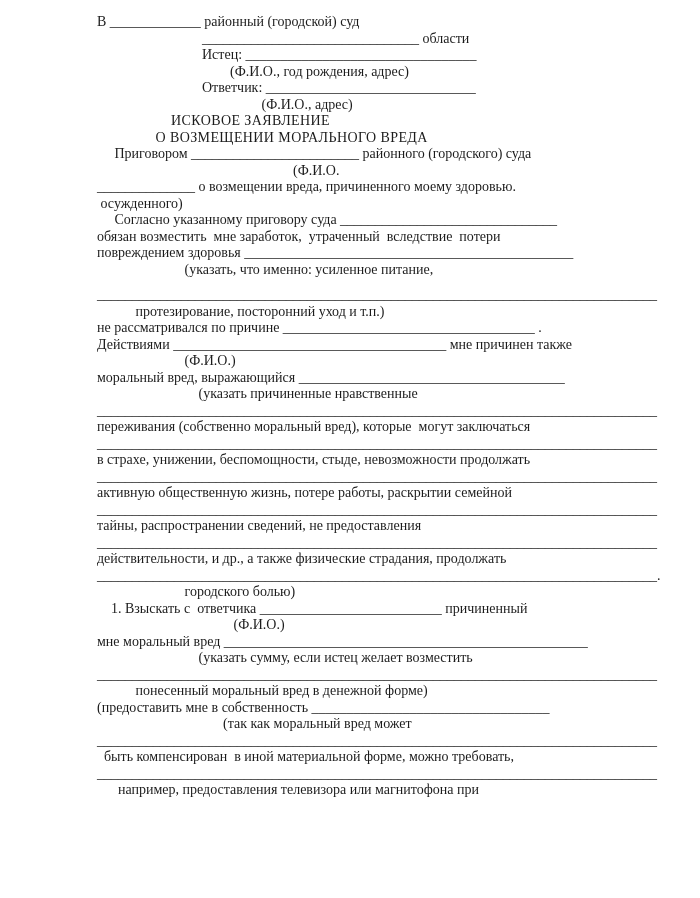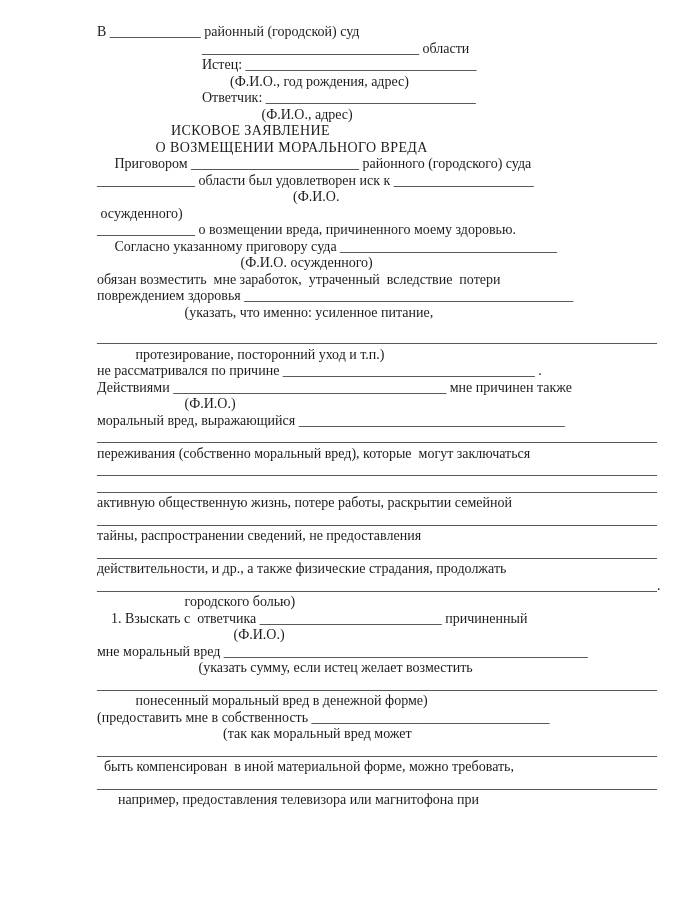--- a/index.html
+++ b/index.html
@@ -6,21 +6,21 @@
     margin: 0;
     padding: 0;
     background: #ffffff;
   }
   .page {
     position: relative;
     box-sizing: border-box;
     width: 700px;
     height: 898px;
     background: #ffffff;
-    padding: 24px 36px 0 97px;
+    padding: 14px 36px 0 97px;
     overflow: hidden;
   }
   .doc-body {
     width: 100%;
   }
   .line {
     font-family: "Liberation Serif", "DejaVu Serif", serif;
     font-size: 14px;
     line-height: 16.5px;
     color: #1c1c1c;
@@ -40,38 +40,38 @@
   <div class="doc-body" id="doc-lines">
       <div class="line">В _____________ районный (городской) суд</div>
       <div class="line">                              _______________________________ области</div>
       <div class="line">                              Истец: _________________________________</div>
       <div class="line">                                      (Ф.И.О., год рождения, адрес)</div>
       <div class="line">                              Ответчик: ______________________________</div>
       <div class="line">                                               (Ф.И.О., адрес)</div>
       <div class="line title">                   ИСКОВОЕ ЗАЯВЛЕНИЕ</div>
       <div class="line title">               О ВОЗМЕЩЕНИИ МОРАЛЬНОГО ВРЕДА</div>
       <div class="line">     Приговором ________________________ районного (городского) суда</div>
-      <div class="line">______________ области был удовлетворен иск к ____________________</div>
       <div class="line">                                                        (Ф.И.О.</div>
+      <div class="line">______________ о возмещении вреда, причиненного моему здоровью.</div>
       <div class="line"> осужденного)</div>
-      <div class="line">______________ о возмещении вреда, причиненного моему здоровью.</div>
       <div class="line">     Согласно указанному приговору суда _______________________________</div>
-      <div class="line">                                         (Ф.И.О. осужденного)</div>
       <div class="line">обязан возместить  мне заработок,  утраченный  вследствие  потери</div>
       <div class="line">повреждением здоровья _______________________________________________</div>
       <div class="line">                         (указать, что именно: усиленное питание,</div>
       <div class="line gap-top">________________________________________________________________________________</div>
       <div class="line">           протезирование, посторонний уход и т.п.)</div>
       <div class="line">не рассматривался по причине ____________________________________ .</div>
       <div class="line">Действиями _______________________________________ мне причинен также</div>
       <div class="line">                         (Ф.И.О.)</div>
       <div class="line">моральный вред, выражающийся ______________________________________</div>
+      <div class="line">                             (указать причиненные нравственные</div>
       <div class="line">________________________________________________________________________________</div>
       <div class="line">переживания (собственно моральный вред), которые  могут заключаться</div>
       <div class="line">________________________________________________________________________________</div>
+      <div class="line">в страхе, унижении, беспомощности, стыде, невозможности продолжать</div>
       <div class="line">________________________________________________________________________________</div>
       <div class="line">активную общественную жизнь, потере работы, раскрытии семейной</div>
       <div class="line">________________________________________________________________________________</div>
       <div class="line">тайны, распространении сведений, не предоставления</div>
       <div class="line">________________________________________________________________________________</div>
       <div class="line">действительности, и др., а также физические страдания, продолжать</div>
       <div class="line">________________________________________________________________________________.</div>
       <div class="line">                         городского болью)</div>
       <div class="line">    1. Взыскать с  ответчика __________________________ причиненный</div>
       <div class="line">                                       (Ф.И.О.)</div>

